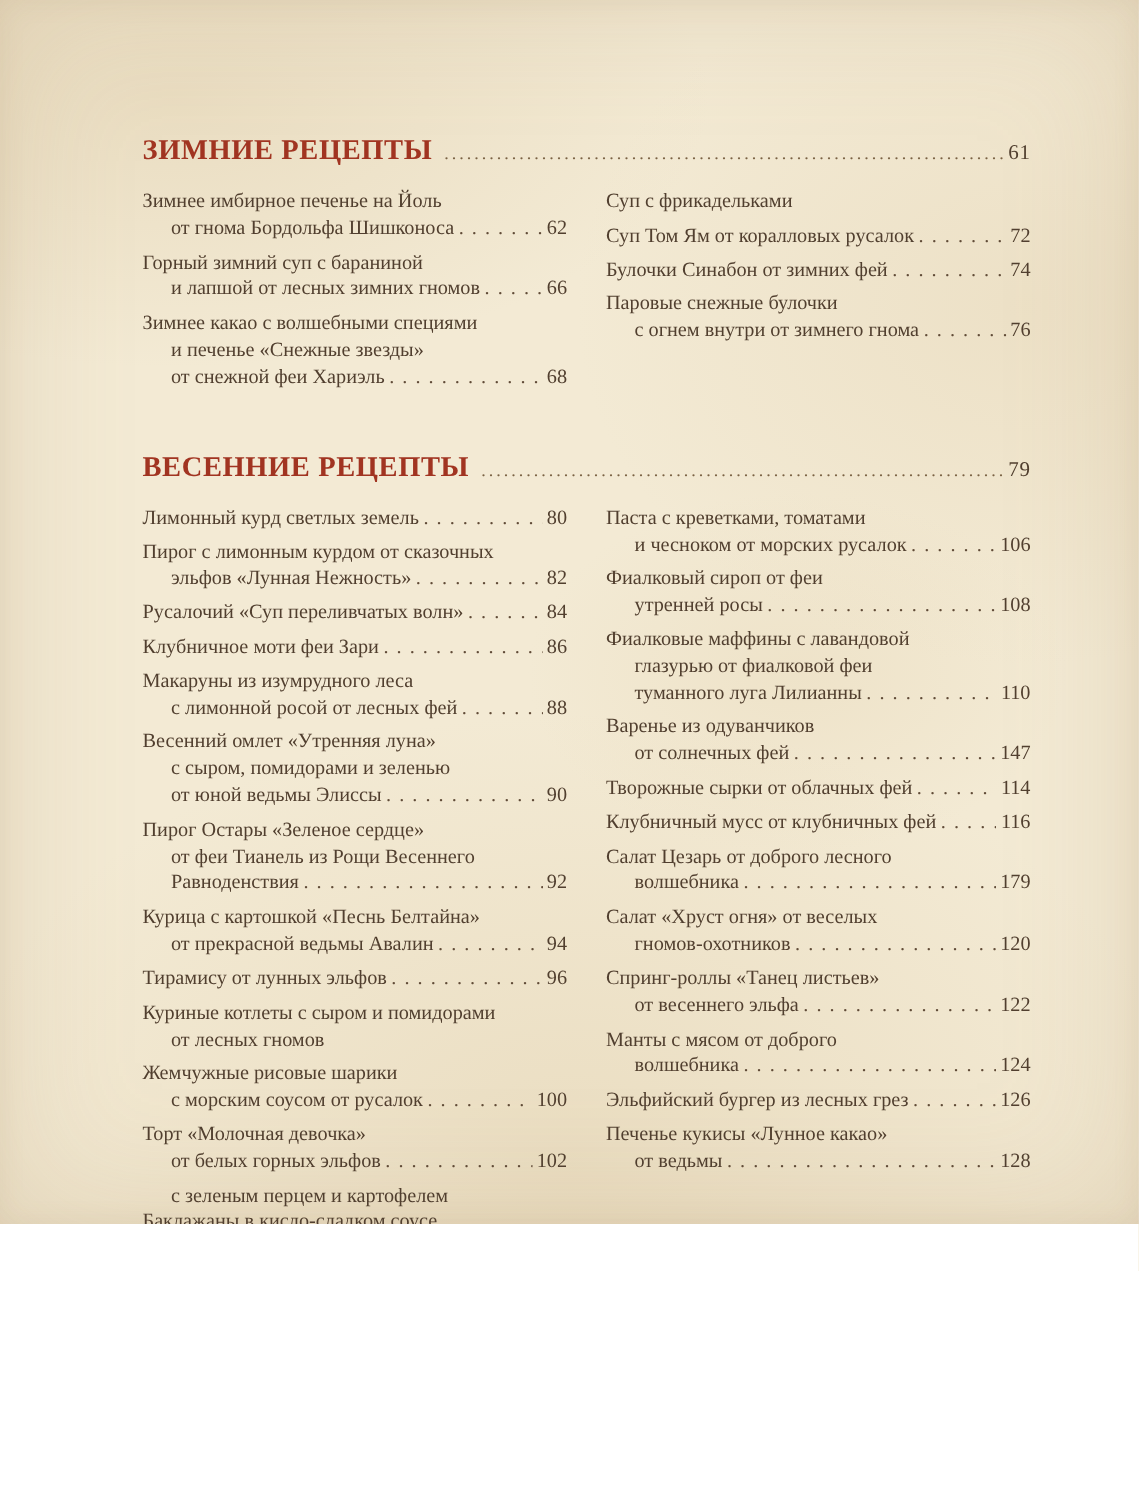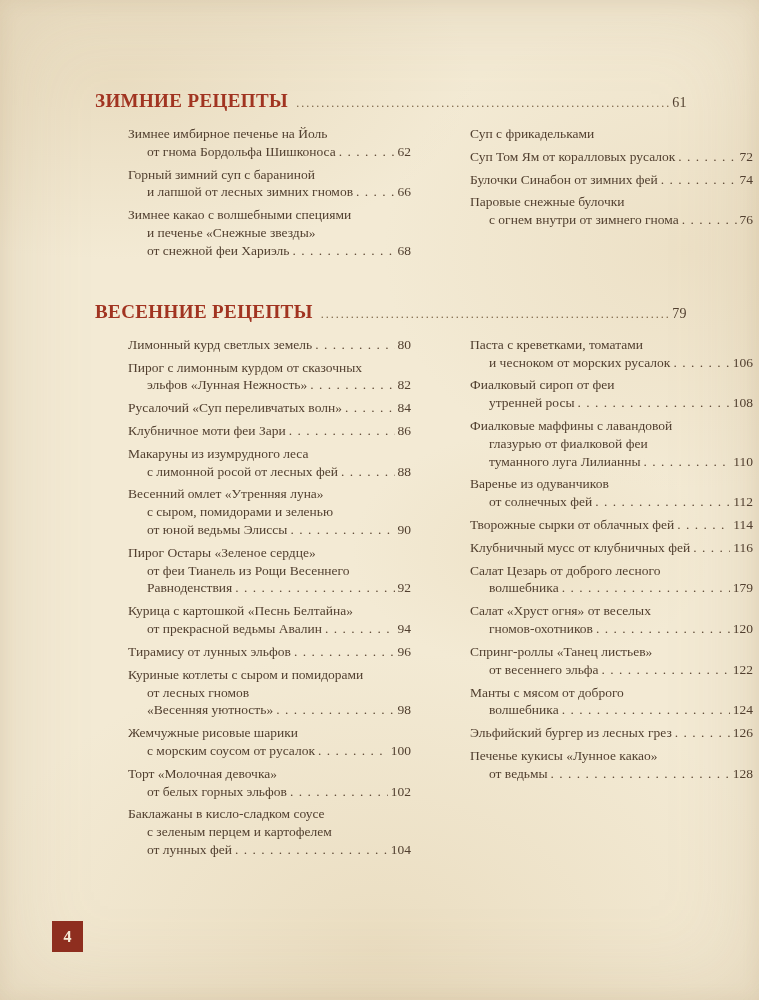--- a/index.html
+++ b/index.html
@@ -7,21 +7,21 @@
     padding: 0;
   }
   body {
     width: 759px;
     height: 1000px;
     font-family: "Liberation Serif", "DejaVu Serif", serif;
   }
   .page {
     position: relative;
     width: 759px;
-    height: 1000px;
+    height: 816px;
     overflow: hidden;
     background-color: #f3ead4;
     background-image:
       radial-gradient(ellipse 600px 300px at 15% 8%,  rgba(216,196,158,0.35), transparent 60%),
       radial-gradient(ellipse 500px 400px at 90% 25%, rgba(222,203,167,0.30), transparent 60%),
       radial-gradient(ellipse 700px 500px at 50% 95%, rgba(214,192,150,0.30), transparent 60%),
       radial-gradient(ellipse 300px 200px at 70% 55%, rgba(231,216,184,0.40), transparent 60%);
     box-shadow:
       inset 0 0 90px rgba(166,132,88,0.22),
       inset 0 0 18px rgba(166,132,88,0.12);
@@ -67,21 +67,20 @@
     font-weight: 400;
     color: var(--text-color, #513f2f);
   }
   .columns {
     display: flex;
     gap: 26px;
   }
   .column {
     width: 283px;
     flex-shrink: 0;
-    margin-left: 33px;
   }
   .entry {
     margin-bottom: 5px;
     font-size: 13.5px;
     line-height: 1.32;
   }
   .line { display: block; }
   .line.cont { padding-left: 19px; }
   .line.leader {
     display: flex;
@@ -258,45 +257,40 @@
             <div class="entry">
               <div class="line leader">
                 <span class="line-text">Тирамису от лунных эльфов</span>
                 <span class="dots"></span>
                 <span class="pg">96</span>
               </div>
             </div>
             <div class="entry">
               <div class="line"><span class="line-text">Куриные котлеты с сыром и помидорами</span></div>
               <div class="line cont"><span class="line-text">от лесных гномов</span></div>
-              <div class="line cont leader">
-                <span class="line-text">«Весенняя уютность»</span>
-                <span class="dots"></span>
-                <span class="pg">98</span>
-              </div>
             </div>
             <div class="entry">
               <div class="line"><span class="line-text">Жемчужные рисовые шарики</span></div>
               <div class="line cont leader">
                 <span class="line-text">с морским соусом от русалок</span>
                 <span class="dots"></span>
                 <span class="pg">100</span>
               </div>
             </div>
             <div class="entry">
               <div class="line"><span class="line-text">Торт «Молочная девочка»</span></div>
               <div class="line cont leader">
                 <span class="line-text">от белых горных эльфов</span>
                 <span class="dots"></span>
                 <span class="pg">102</span>
               </div>
             </div>
             <div class="entry">
+              <div class="line cont"><span class="line-text">с зеленым перцем и картофелем</span></div>
               <div class="line"><span class="line-text">Баклажаны в кисло-сладком соусе</span></div>
-              <div class="line cont"><span class="line-text">с зеленым перцем и картофелем</span></div>
               <div class="line cont leader">
                 <span class="line-text">от лунных фей</span>
                 <span class="dots"></span>
                 <span class="pg">104</span>
               </div>
             </div>
           </div>
           <div class="column">
             <div class="entry">
               <div class="line"><span class="line-text">Паста с креветками, томатами</span></div>
@@ -321,21 +315,21 @@
                 <span class="line-text">туманного луга Лилианны</span>
                 <span class="dots"></span>
                 <span class="pg">110</span>
               </div>
             </div>
             <div class="entry">
               <div class="line"><span class="line-text">Варенье из одуванчиков</span></div>
               <div class="line cont leader">
                 <span class="line-text">от солнечных фей</span>
                 <span class="dots"></span>
-                <span class="pg">112</span>
+                <span class="pg">147</span>
               </div>
             </div>
             <div class="entry">
               <div class="line leader">
                 <span class="line-text">Творожные сырки от облачных фей</span>
                 <span class="dots"></span>
                 <span class="pg">114</span>
               </div>
             </div>
             <div class="entry">

